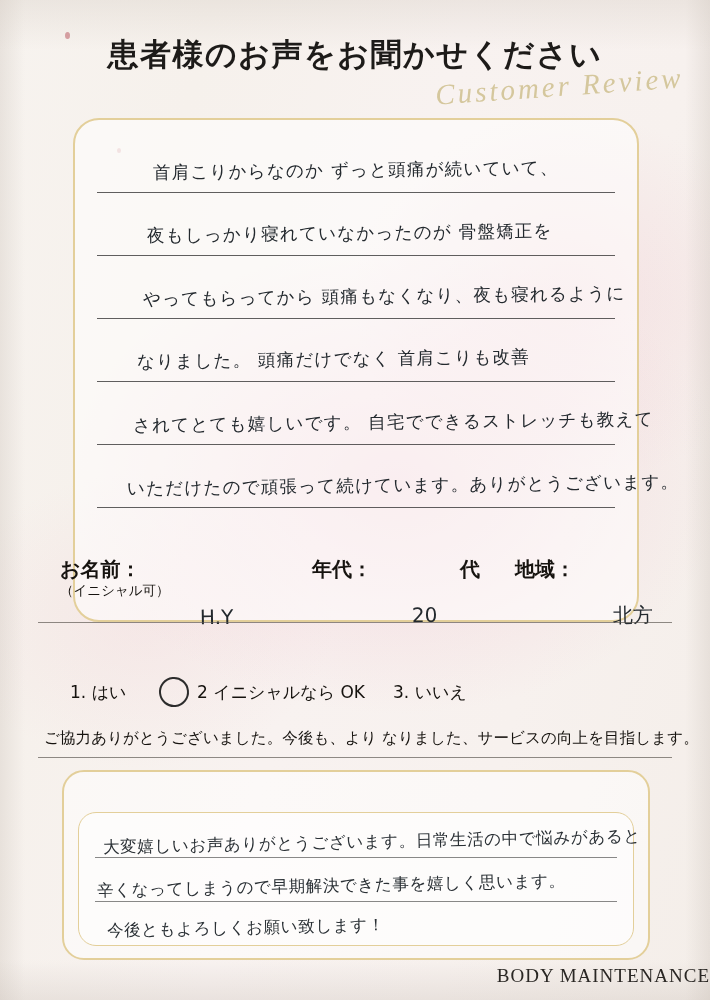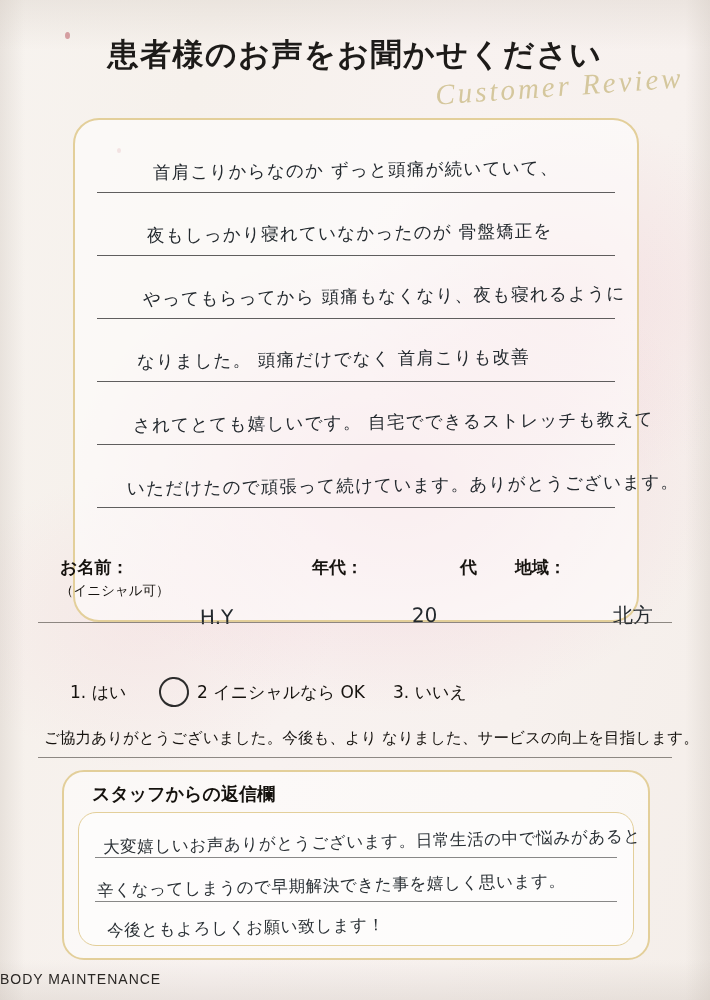--- a/index.html
+++ b/index.html
@@ -100,21 +100,21 @@
   .field-row {
     position: absolute;
     left: 60px;
     top: 548px;
     width: 600px;
     height: 62px;
   }
   .lbl {
     position: absolute;
     font-family: "DejaVu Sans", sans-serif;
-    font-size: 17px;
+    font-size: 20px;
     font-weight: bold;
     color: #16130f;
   }
   .sub-lbl {
     position: absolute;
     font-family: "DejaVu Sans", sans-serif;
     font-size: 13.5px;
     color: #16130f;
   }
   .hw-field {
@@ -219,23 +219,23 @@
     height: 1px;
     background: #3a3a3a;
     opacity: 0.6;
   }
 
   .footer {
     position: absolute;
     left: 0;
     right: 0;
     bottom: 13px;
-    text-align: left;
-    font-family: Liberation Sans, sans-serif;
-    font-size: 14px;
+    text-align: right;
+    font-family: Liberation Serif, serif;
+    font-size: 19px;
     letter-spacing: 1px;
     color: #2a2724;
   }
 </style>
 </head>
 <body>
 
 <div class="sheet">
   <div class="paper-grain"></div>
   <div class="speck" style="left:65px;top:32px;width:5px;height:7px;"></div>
@@ -290,21 +290,20 @@
       <span>3.</span>
       <span>いいえ</span>
     </div>
   </div>
 
   <div class="thanks">ご協力ありがとうございました。今後も、より なりました、サービスの向上を目指します。</div>
 
   <div class="divider" style="top:757px;"></div>
 
   <div class="staff-box"></div>
-  <div class="staff-title">スタッフからの返信欄</div>
   <div class="staff-inner">
     <div class="staff-rule" style="top:44px;"></div>
     <div class="staff-rule" style="top:88px;"></div>
     <div class="hw hw-staff" style="left:24px;top:18px;">大変嬉しいお声ありがとうございます。日常生活の中で悩みがあると</div>
     <div class="hw hw-staff" style="left:18px;top:62px;">辛くなってしまうので早期解決できた事を嬉しく思います。</div>
     <div class="hw hw-staff" style="left:28px;top:104px;">今後ともよろしくお願い致します！</div>
   </div>
 
   <div class="footer">BODY MAINTENANCE</div>
 </div>

